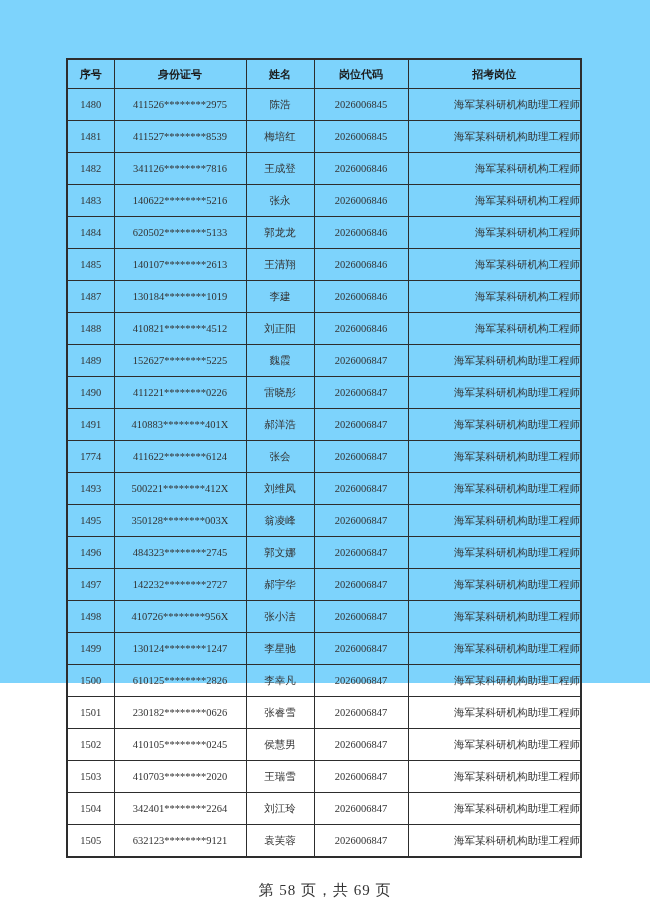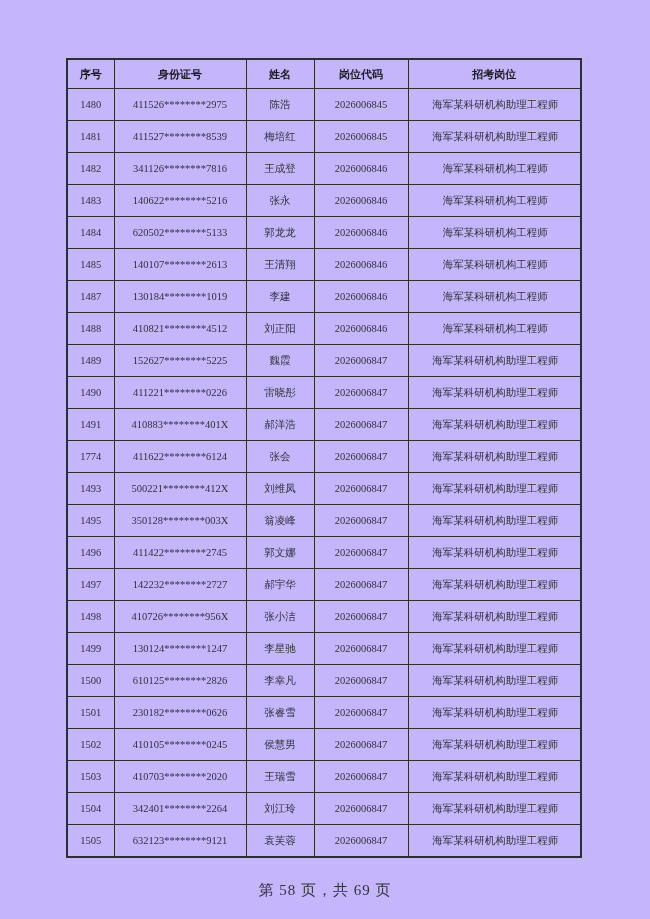--- a/index.html
+++ b/index.html
@@ -5,22 +5,22 @@
   * { margin: 0; padding: 0; box-sizing: border-box; }
   html, body {
     width: 650px; height: 919px;
     background: #ffffff;
     font-family: "Liberation Serif", "DejaVu Serif", serif;
     color: #2f2f2f;
     overflow: hidden;
   }
   .page {
     position: relative;
-    width: 650px; height: 919px;
-    background: #c4b5fd;
+    width: 650px; height: 683px;
+    background: #7dd3fc;
   }
   table.roster {
     position: absolute;
     left: 66px; top: 58px;
     width: 514px; height: 800px;
     border-collapse: collapse;
     table-layout: fixed;
     border: 2px solid #2d2d2d;
   }
   table.roster th, table.roster td {
@@ -38,21 +38,21 @@
     font-size: 11px;
     font-weight: bold;
     color: #1c1c1c;
   }
   col.c-seq      { width: 47px; }
   col.c-id       { width: 132px; }
   col.c-name     { width: 68px; }
   col.c-code     { width: 94px; }
   col.c-position { width: 173px; }
   table.roster td.col-position {
-    text-align: center;
+    text-align: right;
     padding-left: 2px;
     margin-left: 24px;
   }
   .page-footer {
     position: absolute;
     left: 0; top: 881px;
     width: 650px;
     text-align: center;
     font-size: 15px;
     color: #333333;
@@ -175,21 +175,21 @@
         </tr>
         <tr>
           <td class="col-seq">1495</td>
           <td class="col-id">350128********003X</td>
           <td class="col-name">翁凌峰</td>
           <td class="col-code">2026006847</td>
           <td class="col-position">海军某科研机构助理工程师</td>
         </tr>
         <tr>
           <td class="col-seq">1496</td>
-          <td class="col-id">411422********2745</td>
+          <td class="col-id">484323********2745</td>
           <td class="col-name">郭文娜</td>
           <td class="col-code">2026006847</td>
           <td class="col-position">海军某科研机构助理工程师</td>
         </tr>
         <tr>
           <td class="col-seq">1497</td>
           <td class="col-id">142232********2727</td>
           <td class="col-name">郝宇华</td>
           <td class="col-code">2026006847</td>
           <td class="col-position">海军某科研机构助理工程师</td>

